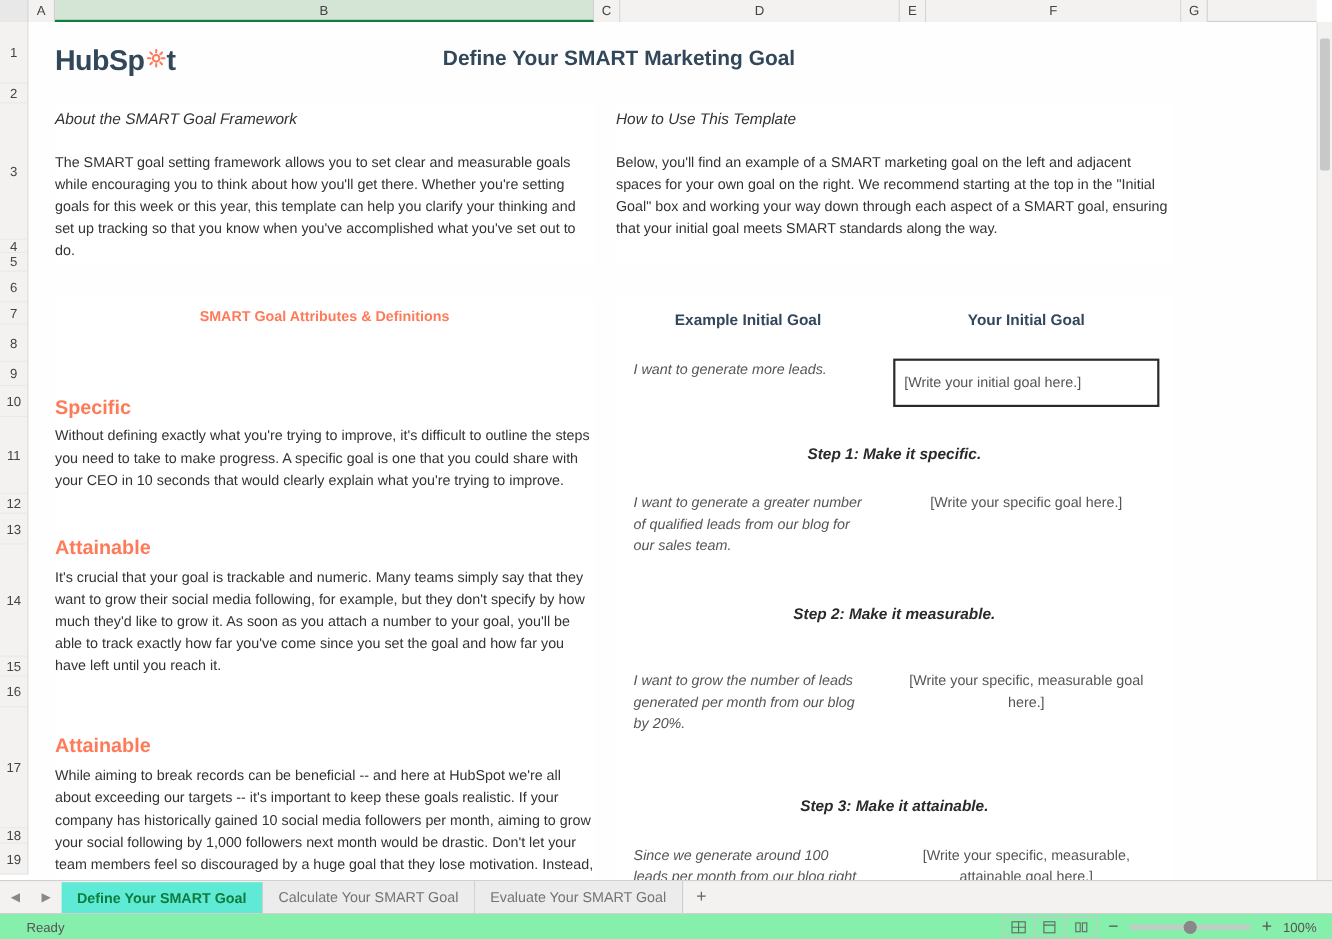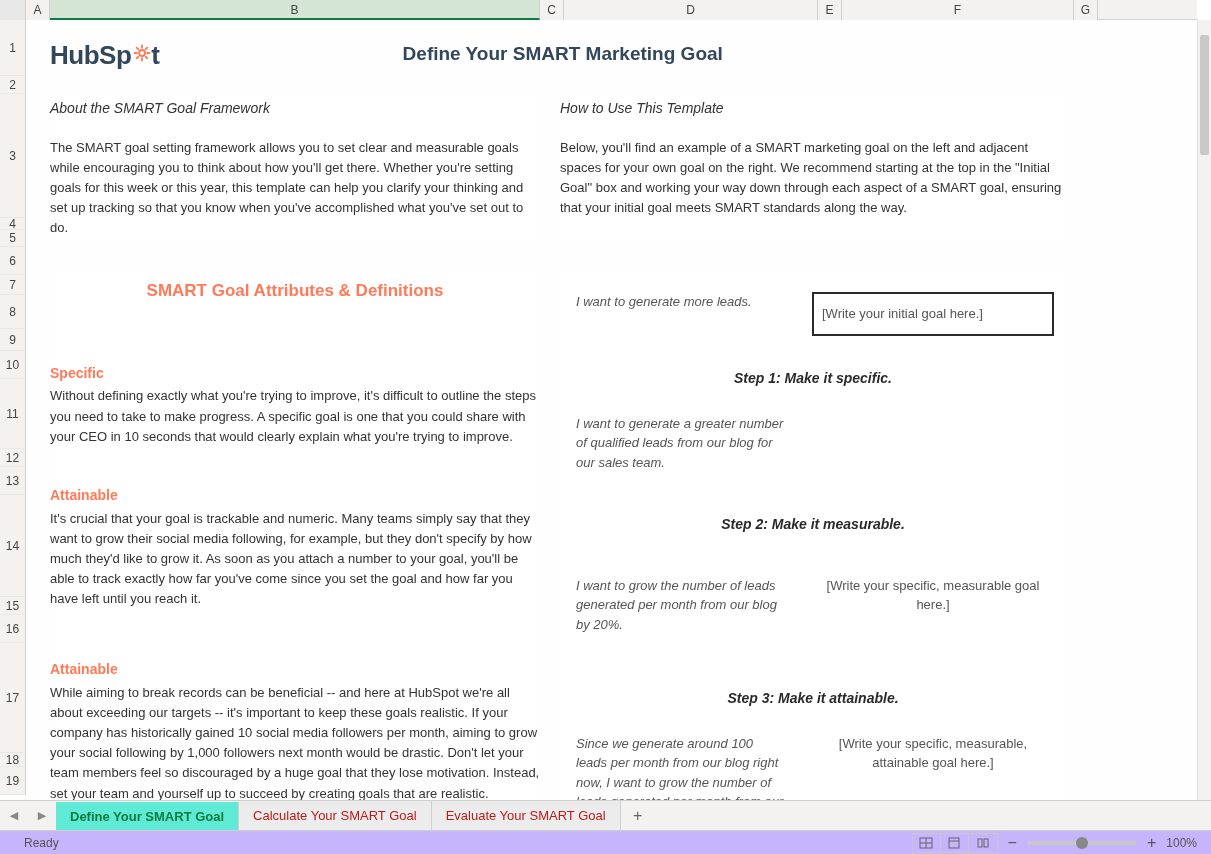--- a/index.html
+++ b/index.html
@@ -9,24 +9,24 @@
 .ch{height:20px;line-height:20px;text-align:center;border-right:1px solid #d0d0d0;background:#f3f2f1}
 .ch.active{background:#d5e5d5;border-bottom:2px solid #107c41}
 .row-headers{position:absolute;top:20px;left:0;width:26px;background:#f3f2f1;border-right:1px solid #d0d0d0;font-size:12px;color:#444}
 .rh{text-align:center;border-bottom:1px solid #e8e8e8;line-height:1;display:flex;align-items:center;justify-content:center}
 .sheet{position:absolute;top:20px;left:26px;right:14px;bottom:54px;background:#fff;overflow:hidden}
 .vscroll{position:absolute;top:20px;right:0;width:14px;bottom:54px;background:#f3f2f1;border-left:1px solid #e0e0e0}
 .vthumb{position:absolute;top:15px;left:2px;right:2px;height:120px;background:#c8c8c8;border-radius:2px}
 .tabs{position:absolute;bottom:24px;left:0;right:0;height:30px;background:#f3f2f1;border-top:1px solid #d0d0d0;display:flex;align-items:center;font-size:13px}
 .nav-arrows{width:56px;display:flex;justify-content:space-around;align-items:center;color:#888}
 .nav-arrows span{font-size:11px;cursor:pointer}
-.tab{padding:0 14px;height:30px;line-height:30px;border-right:1px solid #d0d0d0;background:#ececec;color:#b91c1c;cursor:pointer}
+.tab{padding:0 14px;height:30px;line-height:30px;border-right:1px solid #d0d0d0;background:#ececec;color:#737373;cursor:pointer}
 .tab.active{background:#5eead4;color:#0f7b3e;font-weight:600;border-bottom:2px solid #fff;position:relative;top:1px}
 .tab-add{width:34px;text-align:center;height:30px;line-height:30px;color:#666;cursor:pointer;font-size:16px}
-.status{position:absolute;bottom:0;left:0;right:0;height:24px;background:#c4b5fd;border-top:1px solid #d0d0d0;display:flex;align-items:center;font-size:12px;color:#555}
+.status{position:absolute;bottom:0;left:0;right:0;height:24px;background:#86efac;border-top:1px solid #d0d0d0;display:flex;align-items:center;font-size:12px;color:#555}
 .status-left{padding-left:24px;flex:1}
 .status-right{display:flex;align-items:center;gap:10px;padding-right:14px}
 .view-btns{display:flex;gap:0;border:1px solid #c8c8c8}
 .vb{width:28px;height:18px;display:flex;align-items:center;justify-content:center;border-right:1px solid #c8c8c8;font-size:11px;color:#666}
 .vb:last-child{border-right:none}
 .zoom-slider{width:110px;height:4px;background:#c8c8c8;position:relative;border-radius:2px}
 .zoom-dot{position:absolute;top:-4px;left:50%;width:12px;height:12px;background:#888;border-radius:50%;transform:translateX(-50%)}
 
 .doc{position:absolute;inset:0;background:#fefefe;padding:0}
 .doc-inner{margin:10px 0 0 24px;width:1016px}
@@ -34,22 +34,22 @@
 .logo{font-size:26px;font-weight:700;color:#33475b;letter-spacing:-0.5px}
 .logo .sp{color:#33475b}
 .cog{display:inline-block;width:18px;height:18px;position:relative;margin-left:2px;vertical-align:2px}
 .cog svg{width:18px;height:18px}
 .title{flex:1;text-align:center;font-size:19px;font-weight:700;color:#33475b;margin-left:-100px}
 .two-col{display:flex;gap:20px}
 .box{background:#fff;padding:4px 0;font-size:13px;line-height:1.55;color:#333}
 .box-left{width:490px}
 .box-right{flex:1}
 .box h4{font-style:italic;font-weight:400;font-size:14px;margin-bottom:18px;color:#333}
-.sect-title{color:#ff7a59;font-weight:700;font-size:17px;text-align:center;margin:4px 0 14px}
-.attr{color:#ff7a59;font-weight:700;font-size:14px;margin:16px 0 2px}
+.sect-title{color:#ff7a59;font-weight:700;font-size:13px;text-align:center;margin:4px 0 14px}
+.attr{color:#ff7a59;font-weight:700;font-size:18px;margin:16px 0 2px}
 .attr-body{font-size:13px;line-height:1.55;color:#333}
 .right-grid{display:flex;flex-direction:column}
 .rg-head{display:flex}
 .rg-col{width:240px;text-align:center;font-weight:700;font-size:14px;color:#33475b;padding:6px 4px}
 .rg-col2{flex:1;text-align:center;font-weight:700;font-size:14px;color:#33475b;padding:6px 4px}
 .rg-row{display:flex;align-items:flex-start;margin-top:8px}
 .rg-ex{width:240px;font-style:italic;font-size:13px;color:#555;padding:4px 16px;line-height:1.5}
 .rg-in{flex:1;text-align:center;font-size:13px;color:#555;padding:4px 12px;line-height:1.5}
 .input-box{border:2px solid #2a2a2a;padding:10px 8px;text-align:left;font-size:13px;color:#555}
 .step{font-weight:700;font-style:italic;font-size:14px;color:#2a2a2a;text-align:center;margin:28px 0 12px}
@@ -134,30 +134,35 @@
           <div style="height:22px"></div>
           <div class="attr">Attainable</div>
           <div class="attr-body">It's crucial that your goal is trackable and numeric. Many teams simply say that they want to grow their social media following, for example, but they don't specify by how much they'd like to grow it. As soon as you attach a number to your goal, you'll be able to track exactly how far you've come since you set the goal and how far you have left until you reach it.</div>
           <div style="height:34px"></div>
           <div class="attr">Attainable</div>
           <div class="attr-body">While aiming to break records can be beneficial -- and here at HubSpot we're all about exceeding our targets -- it's important to keep these goals realistic. If your company has historically gained 10 social media followers per month, aiming to grow your social following by 1,000 followers next month would be drastic. Don't let your team members feel so discouraged by a huge goal that they lose motivation. Instead, set your team and yourself up to succeed by creating goals that are realistic.</div>
 
         </div>
 
         <div class="box box-right right-grid">
+          <div class="rg-head">
+            <div class="rg-col">Example Initial Goal</div>
+            <div class="rg-col2">Your Initial Goal</div>
+          </div>
           <div class="rg-row" style="margin-top:14px">
             <div class="rg-ex">I want to generate more leads.</div>
             <div class="rg-in">
               <div class="input-box">[Write your initial goal here.]</div>
             </div>
           </div>
 
           <div class="step">Step 1: Make it specific.</div>
           <div class="rg-row">
             <div class="rg-ex">I want to generate a greater number of qualified leads from our blog for our sales team.</div>
+            <div class="rg-in">[Write your specific goal here.]</div>
           </div>
 
           <div class="step" style="margin-top:38px">Step 2: Make it measurable.</div>
           <div class="rg-row" style="margin-top:24px">
             <div class="rg-ex">I want to grow the number of leads generated per month from our blog by 20%.</div>
             <div class="rg-in">[Write your specific, measurable goal here.]</div>
           </div>
 
           <div class="step" style="margin-top:50px">Step 3: Make it attainable.</div>
           <div class="rg-row" style="margin-top:8px">

